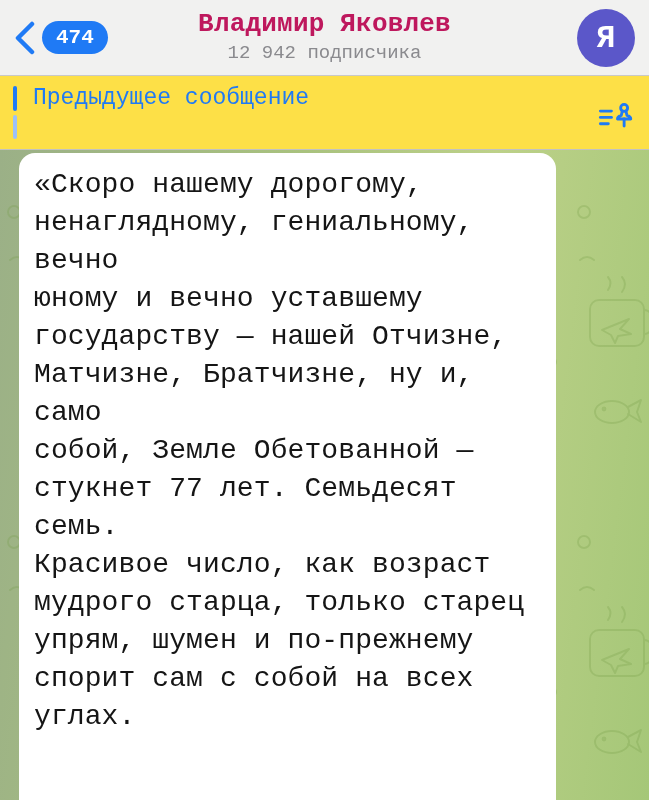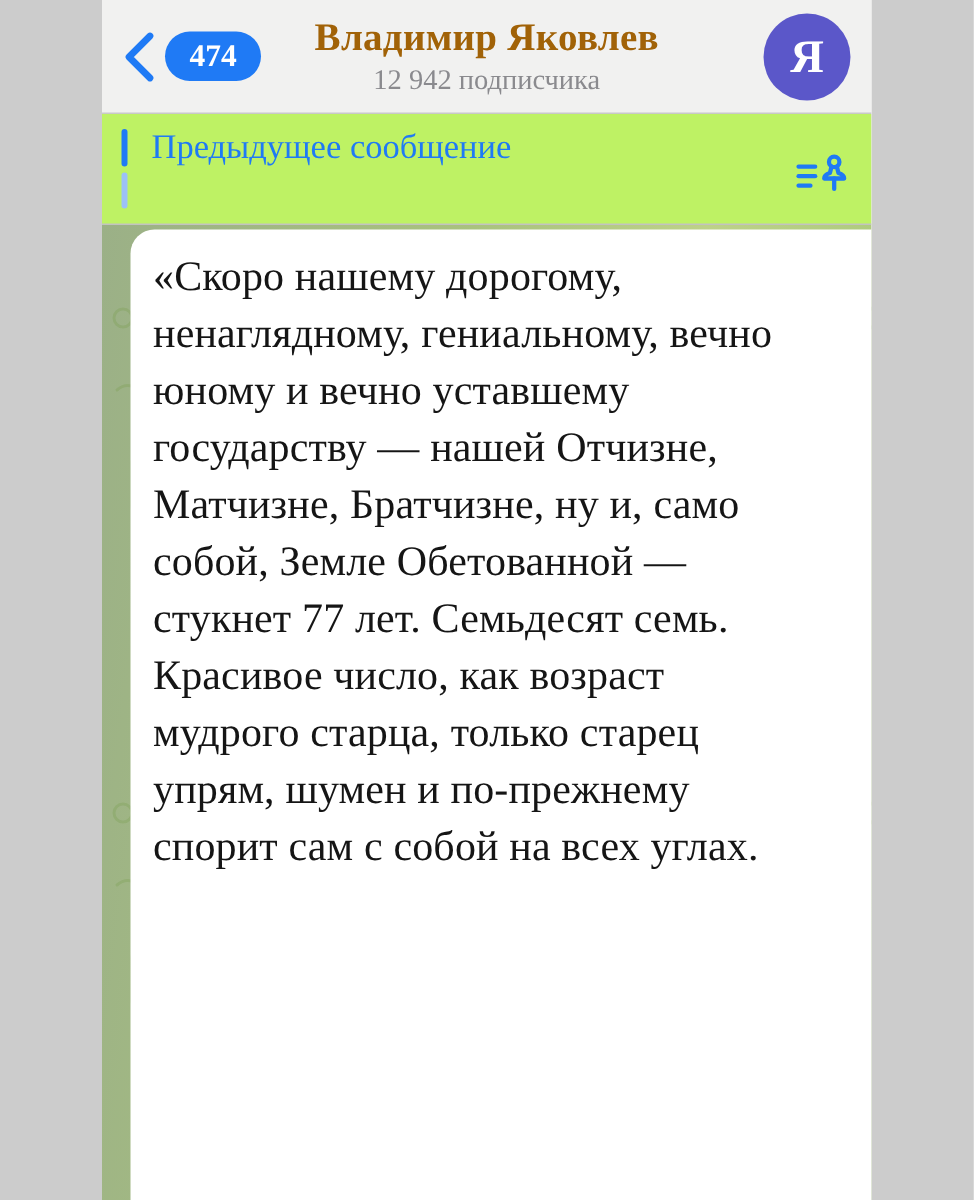--- a/index.html
+++ b/index.html
@@ -1,22 +1,22 @@
 <!DOCTYPE html>
 <html><head>
 <meta charset="utf-8">
 <style>
   * { margin: 0; padding: 0; box-sizing: border-box; }
   html,body { background: #ccc; }
   .phone {
     position: relative;
-    width: 513px; height: 800px;
+    width: 649px; height: 800px;
     overflow: hidden;
     background: #fff;
-    font-family: Liberation Serif, serif;
+    font-family: Liberation Mono, monospace;
     margin: 0 auto;
   }
   
   .navbar {
     position: relative;
     height: 76px;
     background: #F1F1F0;
     border-bottom: 1px solid #C9C9C7;
     display: flex; align-items: center; justify-content: center;
   }
@@ -28,35 +28,35 @@
   .back-chevron { width: 22px; height: 34px; }
   .unread-badge {
     background: #1F7AF5; color: #fff;
     border-radius: 17px;
     min-width: 64px; height: 33px;
     display: flex; align-items: center; justify-content: center;
     font-size: 21px; font-weight: 600;
     padding: 0 14px;
   }
   .title-block { text-align: center; line-height: 1.15; }
-  .chat-title { font-size: 26px; font-weight: 700; color: #a16207; letter-spacing: .2px; }
+  .chat-title { font-size: 26px; font-weight: 700; color: #be185d; letter-spacing: .2px; }
   .chat-subtitle { font-size: 19px; color: #8A8A8E; margin-top: 3px; }
   .avatar {
     position: absolute; right: 14px; top: 9px;
     width: 58px; height: 58px; border-radius: 50%;
     background: #5B57C9;
     display: flex; align-items: center; justify-content: center;
     color: #fff; font-size: 31px; font-weight: 700;
     cursor: pointer;
   }
   
   .pinned-bar {
     position: relative;
     height: 74px;
-    background: #bef264;
+    background: #fde047;
     border-bottom: 1px solid #C2C2C0;
     cursor: pointer;
   }
   .pin-segments {
     position: absolute; left: 13px; top: 10px; bottom: 10px;
     width: 4px; display: flex; flex-direction: column; gap: 4px;
   }
   .pin-segments span { flex: 1; width: 4px; border-radius: 2px; }
   .pin-seg-active   { background: #1F7AF5; }
   .pin-seg-inactive { background: #9CC1F7; }

